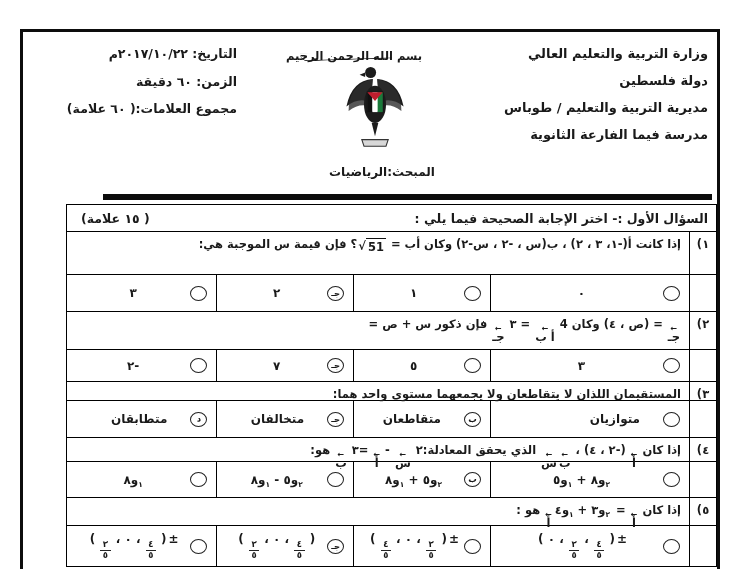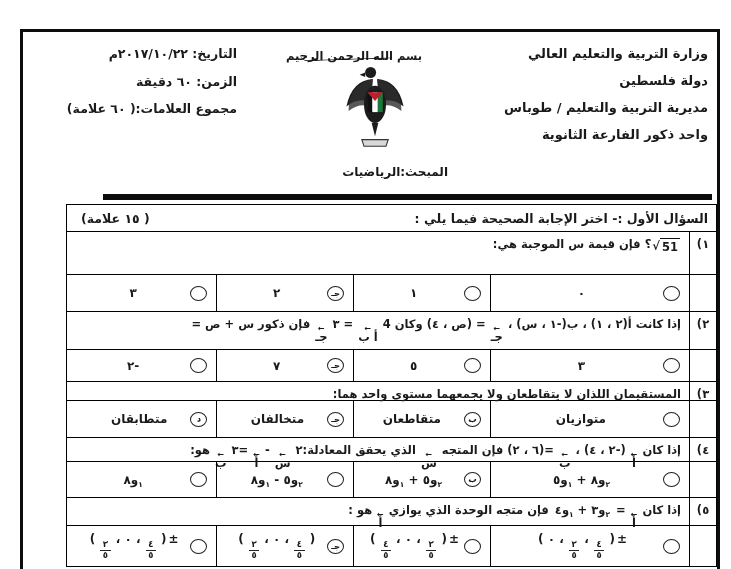--- a/index.html
+++ b/index.html
@@ -10,21 +10,21 @@
   
   .hdr-right{position:absolute;right:23px;top:40px;width:230px;text-align:right;
     font-size:13px;font-weight:bold;line-height:27px;}
   .hdr-left{position:absolute;left:27px;top:40px;width:210px;text-align:right;
     font-size:12.5px;font-weight:bold;line-height:27.5px;}
   .bismillah{position:absolute;left:276px;top:33px;width:156px;text-align:center;
     font-size:11.5px;font-weight:bold;margin-top:16px;}
   .bis-swash{position:absolute;left:300px;top:52px;width:92px;height:8px;
     border-bottom:1.6px solid #161616;border-radius:0 0 0 14px;transform:rotate(-2deg);}
   .emblem{position:absolute;left:342px;top:62px;}
-  .subject{position:absolute;left:316px;top:165px;width:132px;text-align:right;
+  .subject{position:absolute;left:316px;top:165px;width:132px;text-align:center;
     font-size:12px;font-weight:bold;}
   .thick-bar{position:absolute;left:103px;top:194px;width:609px;height:6px;background:#0c0c0c;}
   
   .qtable{position:absolute;left:66px;top:204px;width:651px;border:1.5px solid #000;
     border-bottom:none;background:#fff;}
   .row{display:flex;direction:rtl;border-bottom:1.3px solid #000;align-items:stretch;}
   .title-row{height:27px;align-items:center;justify-content:space-between;
     padding:0 8px 0 14px;font-size:12.5px;font-weight:bold;}
   .num-cell{width:27px;flex:0 0 27px;border-left:1.3px solid #000;display:flex;
     justify-content:center;font-size:11.5px;font-weight:bold;}
@@ -59,21 +59,21 @@
 </head>
 <body>
 
 <div class="page">
   <div class="frame"></div>
 
   <div class="hdr-right">
     <div>وزارة التربية والتعليم العالي</div>
     <div>دولة فلسطين</div>
     <div>مديرية التربية والتعليم / طوباس</div>
-    <div>واحد ذكور الفارعة الثانوية</div>
+    <div>مدرسة فيما الفارعة الثانوية</div>
   </div>
 
   <div class="hdr-left">
     <div>التاريخ: ٢٠١٧/١٠/٢٢م</div>
     <div>الزمن: ٦٠ دقيقة</div>
     <div>مجموع العلامات:( ٦٠ علامة)</div>
   </div>
 
   <div class="bismillah">بسم الله الرحمن الرحيم</div>
   <div class="bis-swash"></div>
@@ -100,21 +100,21 @@
   <div class="thick-bar"></div>
 
   <div class="qtable">
     <div class="row title-row">
       <span>السؤال الأول :- اختر الإجابة الصحيحة فيما يلي :</span>
       <span>( ١٥ علامة)</span>
     </div>
     <div id="questions">
         <div class="row q-text-row" style="height: 43px;">
           <div class="num-cell">١)</div>
-          <div class="q-text"><span class="sqrt">
+          <div class="q-text"><span class="mt">إذا كانت أ(-١، ٣ ، ٢) ، ب(س ، -٢ ، س-٢) وكان أب = </span><span class="sqrt">
               <span class="sqrt-sign">√</span>
               <span class="sqrt-rad">51</span>
             </span><span class="mt">؟ فإن قيمة س الموجبة هي:</span></div>
         </div>
         <div class="row q-choices-row" style="height: 37px;">
           <div class="num-cell"></div>
           <div class="choices">
             <div class="choice" style="width: 32%;">
               <span class="circ"></span>
               <span class="choice-content"><span class="mt">٠</span></span>
@@ -128,21 +128,21 @@
               <span class="choice-content"><span class="mt">٢</span></span>
             </div>
             <div class="choice" style="width: 24%;">
               <span class="circ"></span>
               <span class="choice-content"><span class="mt">٣</span></span>
             </div>
           </div>
         </div>
         <div class="row q-text-row" style="height: 38px;">
           <div class="num-cell">٢)</div>
-          <div class="q-text"><span class="mt">إذا كانت أ(٢ ، ١) ، ب(-١ ، س) ، </span><span class="vec">
+          <div class="q-text"><span class="vec">
               <span class="vec-arrow">←</span>
               <span class="vec-base">جـ</span>
             </span><span class="mt"> = (ص ، ٤) وكان 4 </span><span class="vec">
               <span class="vec-arrow">←</span>
               <span class="vec-base">أ ب</span>
             </span><span class="mt"> = ٣ </span><span class="vec">
               <span class="vec-arrow">←</span>
               <span class="vec-base">جـ</span>
             </span><span class="mt"> فإن ذكور س + ص =</span></div>
         </div>
@@ -167,21 +167,21 @@
             </div>
           </div>
         </div>
         <div class="row q-text-row" style="height: 19px;">
           <div class="num-cell">٣)</div>
           <div class="q-text"><span class="mt">المستقيمان اللذان لا يتقاطعان ولا يجمعهما مستوى واحد هما:</span></div>
         </div>
         <div class="row q-choices-row" style="height: 37px;">
           <div class="num-cell"></div>
           <div class="choices">
-            <div class="choice tight" style="width: 32%; gap: 34px;">
+            <div class="choice tight" style="width: 32%;">
               <span class="circ"></span>
               <span class="choice-content"><span class="mt">متوازيان</span></span>
             </div>
             <div class="choice tight" style="width: 22%;">
               <span class="circ">ب</span>
               <span class="choice-content"><span class="mt">متقاطعان</span></span>
             </div>
             <div class="choice tight" style="width: 22%;">
               <span class="circ">جـ</span>
               <span class="choice-content"><span class="mt">متخالفان</span></span>
@@ -193,21 +193,21 @@
           </div>
         </div>
         <div class="row q-text-row" style="height: 24px;">
           <div class="num-cell">٤)</div>
           <div class="q-text"><span class="mt">إذا كان </span><span class="vec">
               <span class="vec-arrow">←</span>
               <span class="vec-base">أ</span>
             </span><span class="mt"> (-٢ ، ٤) ، </span><span class="vec">
               <span class="vec-arrow">←</span>
               <span class="vec-base">ب</span>
-            </span><span class="mt"> =(٦ ، ٢) فإن المتجه </span><span class="vec">
+            </span><span class="vec">
               <span class="vec-arrow">←</span>
               <span class="vec-base">س</span>
             </span><span class="mt"> الذي يحقق المعادلة:٢ </span><span class="vec">
               <span class="vec-arrow">←</span>
               <span class="vec-base">س</span>
             </span><span class="mt"> - </span><span class="vec">
               <span class="vec-arrow">←</span>
               <span class="vec-base">أ</span>
             </span><span class="mt"> =٣ </span><span class="vec">
               <span class="vec-arrow">←</span>
@@ -260,21 +260,21 @@
           <div class="num-cell">٥)</div>
           <div class="q-text"><span class="mt">إذا كان </span><span class="vec">
               <span class="vec-arrow">←</span>
               <span class="vec-base">أ</span>
             </span><span class="mt"> = </span><span class="ltr"><span class="mt">٤</span><span class="wsub">
                 <span class="wsub-base">و</span>
                 <span class="wsub-idx">١</span>
               </span><span class="mt"> + ٣</span><span class="wsub">
                 <span class="wsub-base">و</span>
                 <span class="wsub-idx">٢</span>
-              </span></span><span class="mt"> فإن متجه الوحدة الذي يوازي </span><span class="vec">
+              </span></span><span class="vec">
               <span class="vec-arrow">←</span>
               <span class="vec-base">أ</span>
             </span><span class="mt"> هو :</span></div>
         </div>
         <div class="row q-choices-row" style="height: 41px;">
           <div class="num-cell"></div>
           <div class="choices">
             <div class="choice" style="width: 32%;">
               <span class="circ"></span>
               <span class="choice-content"><span class="mt">±</span><span class="ltr"><span class="mt">( ٠ ، </span><span class="frac">

